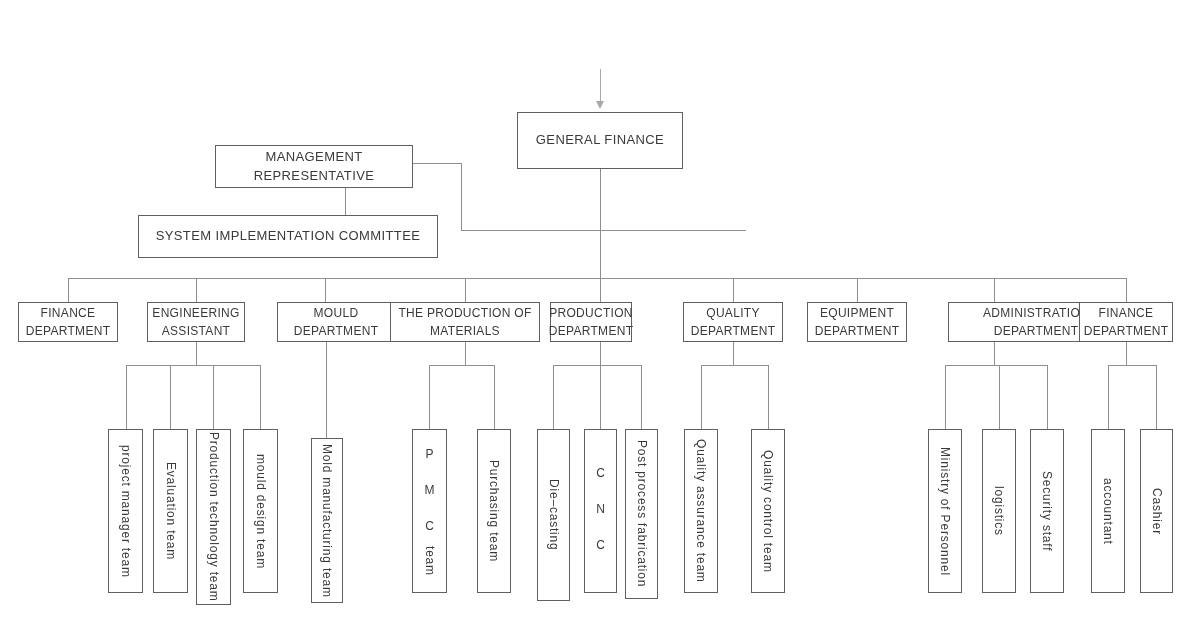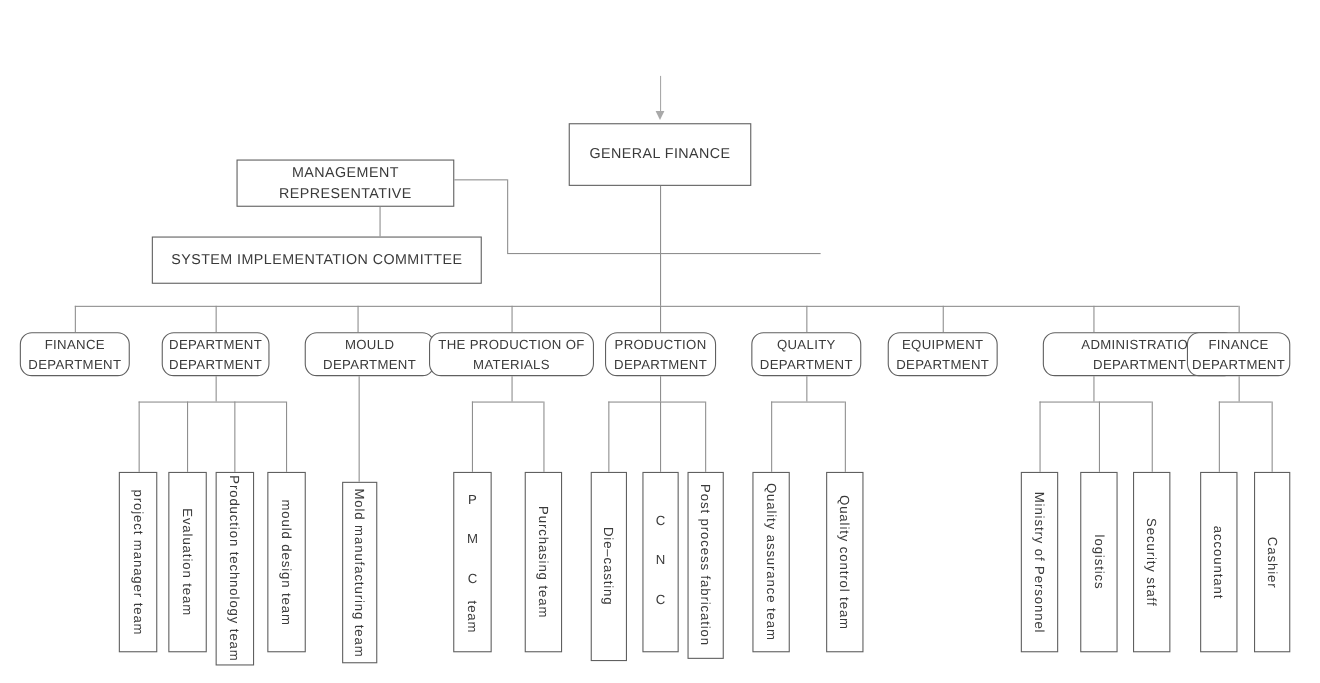--- a/index.html
+++ b/index.html
@@ -10,21 +10,21 @@
     position:relative;width:1200px;height:621px;background:var(--bg);
     font-family:"Liberation Sans","DejaVu Sans",sans-serif;color:var(--text);
     overflow:hidden;
   }
   .node{
     position:absolute;box-sizing:border-box;border:1px solid var(--border);
     background:#fff;display:flex;align-items:center;justify-content:center;
     text-align:center;
   }
   .top{font-size:13px;letter-spacing:.4px;line-height:1.45;}
-  .dept{font-size:12px;letter-spacing:.3px;line-height:1.5;padding:2px;border-radius:11px;}
+  .dept{font-size:12px;letter-spacing:.3px;line-height:1.5;padding:2px;}
   .leaf{flex-direction:column;font-size:12px;letter-spacing:.2px;}
   .vtext{writing-mode:vertical-rl;text-orientation:mixed;letter-spacing:.8px;}
   .upright{text-orientation:upright;letter-spacing:4px;}
   .gap{margin-top:9px;}
   .hl{position:absolute;height:1px;background:var(--line);}
   .vl{position:absolute;width:1px;background:var(--line);}
   .arrow-line{background:var(--arrow);}
   .arrowhead{
     position:absolute;width:0;height:0;
     border-left:4px solid transparent;border-right:4px solid transparent;
@@ -67,29 +67,29 @@
   <div class="vl" style="left:600px;top:278px;height:24px"></div>
   <div class="vl" style="left:733px;top:278px;height:24px"></div>
   <div class="vl" style="left:857px;top:278px;height:24px"></div>
   <div class="vl" style="left:994px;top:278px;height:24px"></div>
   <div class="vl" style="left:1126px;top:278px;height:24px"></div>
 
   <div class="node dept" style="left:18px;top:302px;width:100px;height:40px">
     <span>FINANCE DEPARTMENT</span>
   </div>
   <div class="node dept" style="left:147px;top:302px;width:98px;height:40px">
-    <span>DEPARTMENT DEPARTMENT</span>
+    <span>ENGINEERING ASSISTANT</span>
   </div>
   <div class="node dept" style="left:277px;top:302px;width:118px;height:40px">
     <span>MOULD DEPARTMENT</span>
   </div>
   <div class="node dept" style="left:390px;top:302px;width:150px;height:40px">
     <span>THE PRODUCTION OF MATERIALS</span>
   </div>
-  <div class="node dept" style="left:550px;top:302px;width:101px;height:40px">
+  <div class="node dept" style="left:550px;top:302px;width:82px;height:40px">
     <span>PRODUCTION DEPARTMENT</span>
   </div>
   <div class="node dept" style="left:683px;top:302px;width:100px;height:40px">
     <span>QUALITY DEPARTMENT</span>
   </div>
   <div class="node dept" style="left:807px;top:302px;width:100px;height:40px">
     <span>EQUIPMENT DEPARTMENT</span>
   </div>
   <div class="node dept" style="left:948px;top:302px;width:176px;height:40px">
     <span>ADMINISTRATION DEPARTMENT</span>

